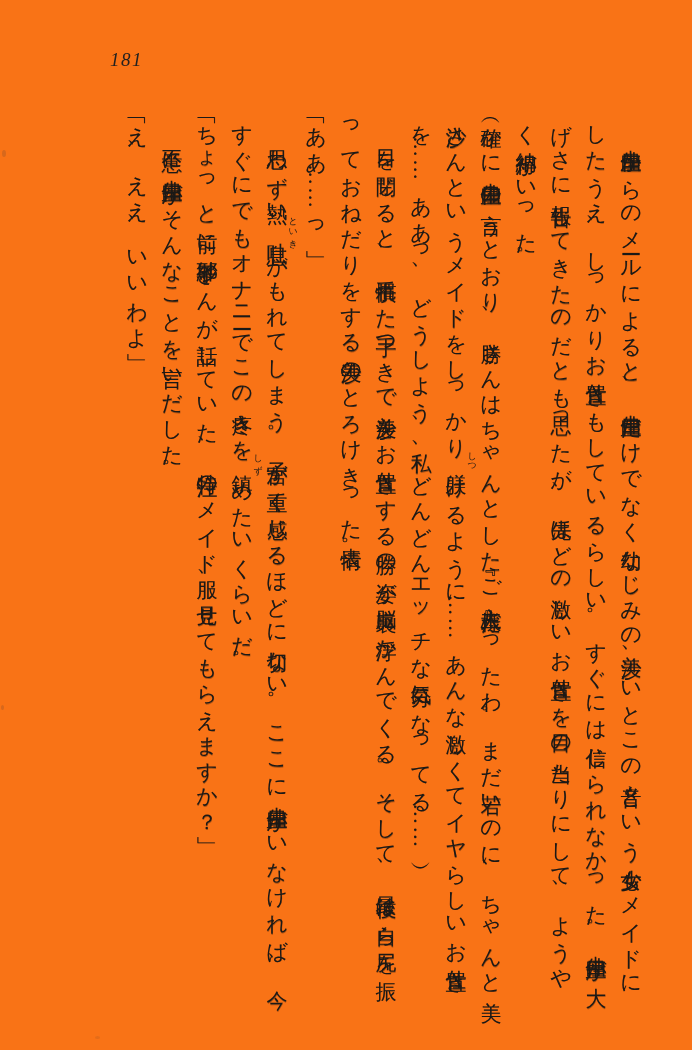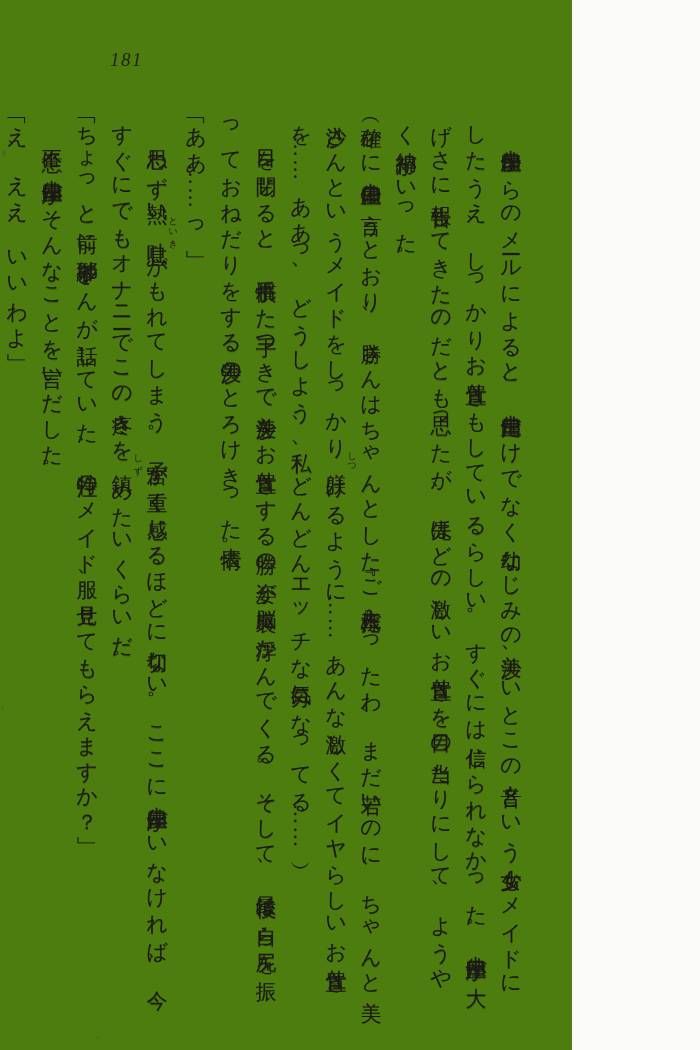--- a/index.html
+++ b/index.html
@@ -2,23 +2,23 @@
 <html><head>
 <meta charset="utf-8">
 <style>
   html, body {
     margin: 0;
     padding: 0;
     background: #fbfbf9;
   }
   .page {
     position: relative;
-    width: 572px;
+    width: 692px;
     height: 1050px;
-    background: #4d7c0f;
+    background: #f97316;
     overflow: hidden;
     font-family: "Liberation Serif", "DejaVu Serif", serif;
   }
   .page-number {
     position: absolute;
     top: 49px;
     left: 110px;
     font-size: 19px;
     font-style: italic;
     letter-spacing: 1.5px;

